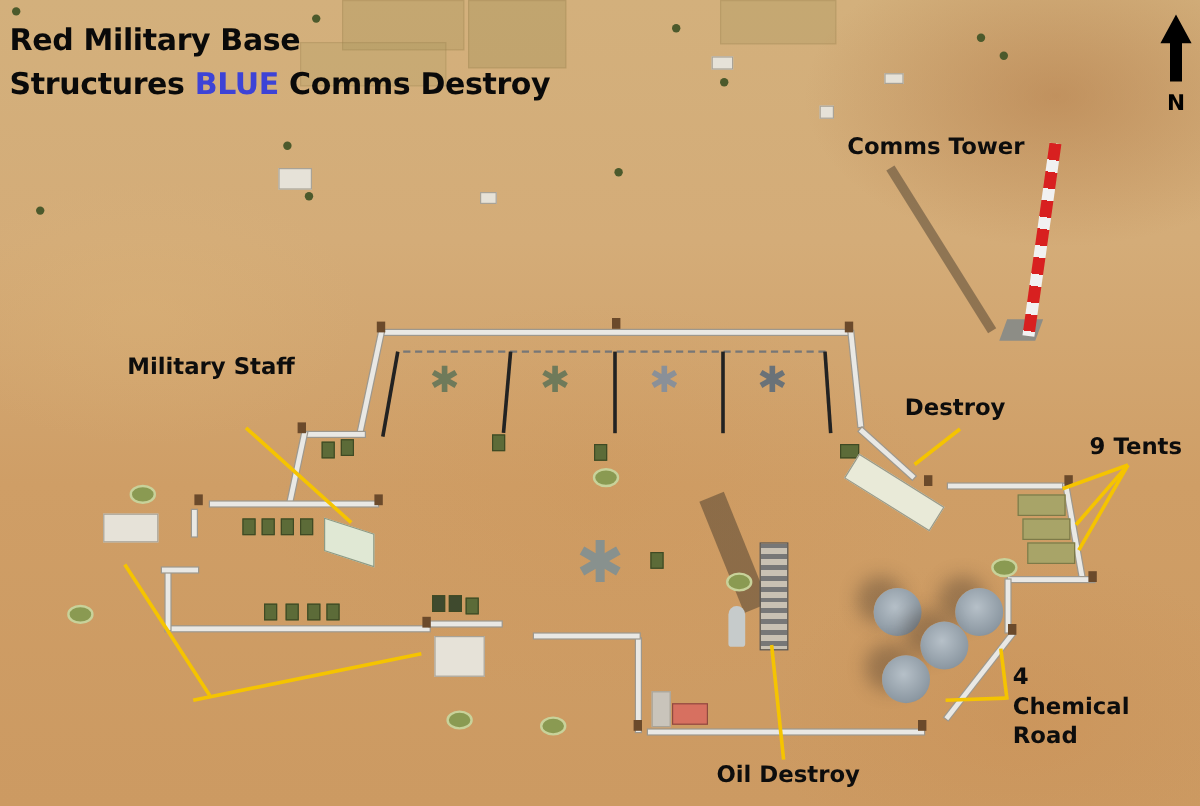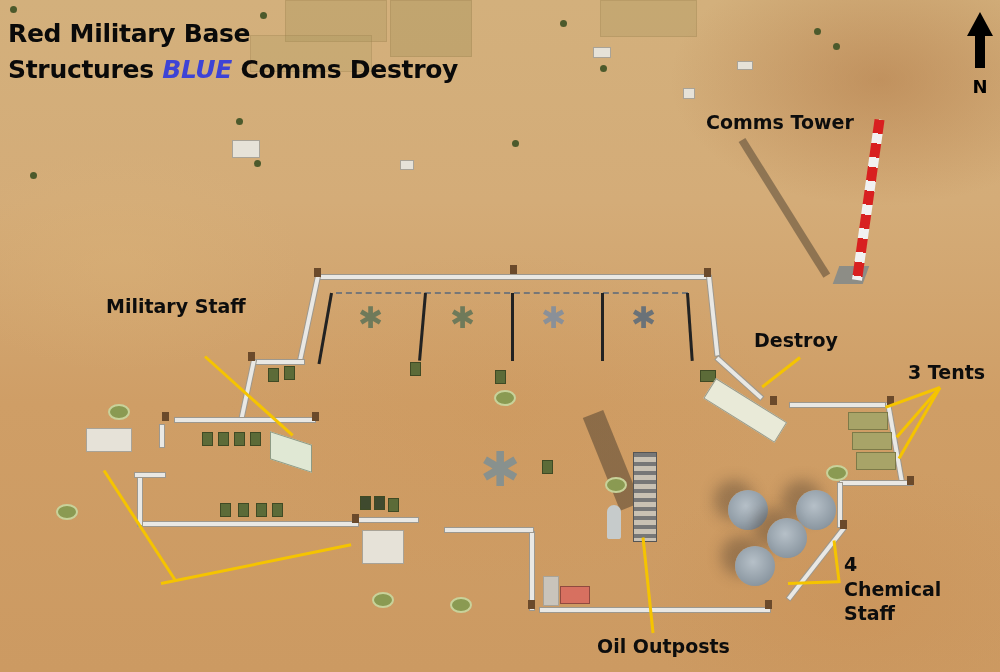--- a/index.html
+++ b/index.html
@@ -24,21 +24,21 @@
   .tank{position:absolute;border-radius:50%;
     background:radial-gradient(circle at 45% 40%,#b6c0c8,#8c98a2 70%,#6f7a83);
     box-shadow:-14px -10px 14px rgba(60,50,40,0.35);}
   .tent{position:absolute;width:38px;height:16px;background:#a8a468;border:1px solid #7d7a48;}
   .helipad{position:absolute;width:18px;height:12px;border-radius:50%;background:#8a9a52;border:2px solid #c8d29a;}
   .leader{position:absolute;height:3px;background:#f5c400;transform-origin:0 50%;}
   .label{position:absolute;font-family:"DejaVu Sans",sans-serif;font-weight:bold;color:#0d0d0d;
     font-size:19px;line-height:1.3;white-space:nowrap;}
   .title{position:absolute;left:8px;top:16px;font-family:"DejaVu Sans",sans-serif;font-weight:bold;
     font-size:25px;line-height:36px;color:#0a0a0a;white-space:nowrap;letter-spacing:-0.3px;}
-  .blue{color:#3d43d6;font-style:italic;}
+  .blue{color:#3d43d6;}
   #north{position:absolute;left:965px;top:10px;width:30px;height:90px;}
 </style>
 </head>
 <body>
 
 <div id="map">
 
   <div class="fields" style="left:285px;top:0;width:100px;height:40px;background:rgba(150,140,80,0.25);"></div>
   <div class="fields" style="left:390px;top:0;width:80px;height:55px;background:rgba(140,130,70,0.25);"></div>
   <div class="fields" style="left:600px;top:0;width:95px;height:35px;background:rgba(150,140,80,0.22);"></div>
@@ -186,21 +186,21 @@
       <polygon points="15,2 28,26 20,26 20,58 10,58 10,26 2,26" fill="#000"></polygon>
     </svg>
     <div style="font-weight:bold;font-size:18px;text-align:center;width:30px;margin-top:2px;">N</div>
   </div>
 
   <div class="label" style="left:706px;top:110px;">Comms Tower</div>
   <div class="label" style="left:106px;top:294px;">
     <div>Military Staff</div>
   </div>
   <div class="label" style="left:754px;top:328px;">Destroy</div>
-  <div class="label" style="left:908px;top:360px;">3 Tents</div>
+  <div class="label" style="left:908px;top:360px;">9 Tents</div>
   <div class="label" style="left:844px;top:552px;">
     <div>4</div>
     <div>Chemical</div>
-    <div>Staff</div>
-  </div>
-  <div class="label" style="left:597px;top:634px;">Oil Outposts</div>
+    <div>Road</div>
+  </div>
+  <div class="label" style="left:597px;top:634px;">Oil Destroy</div>
 
 </div>
 
 </body></html>

